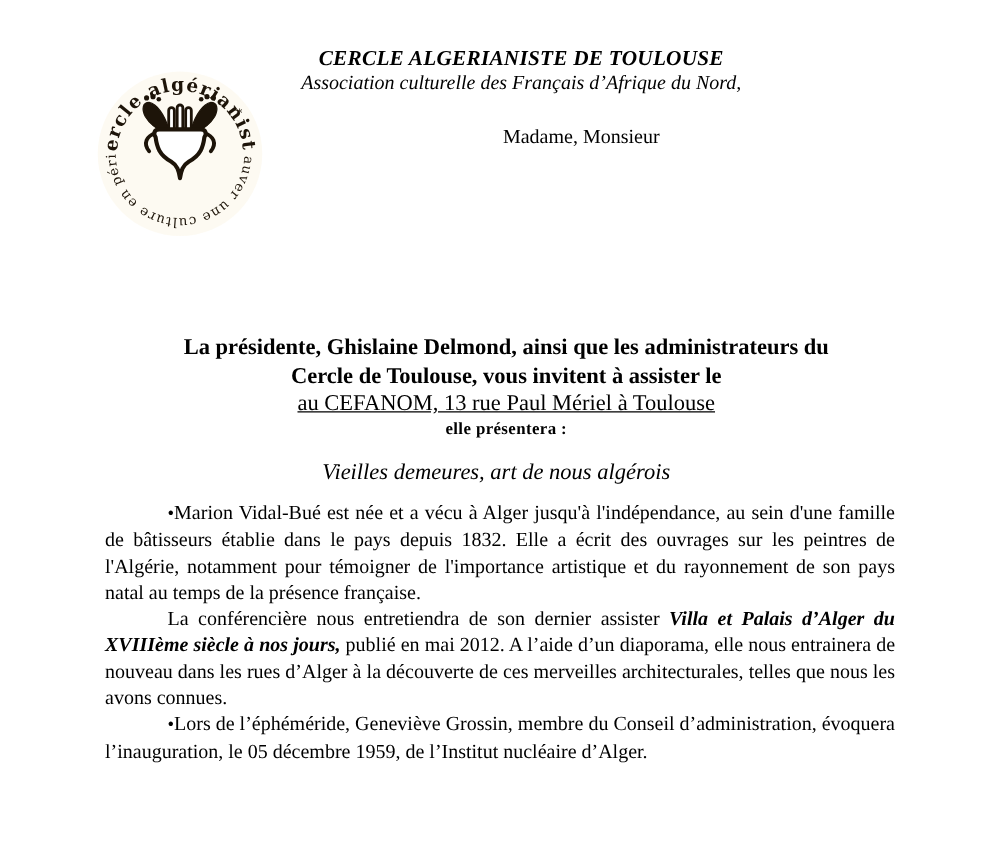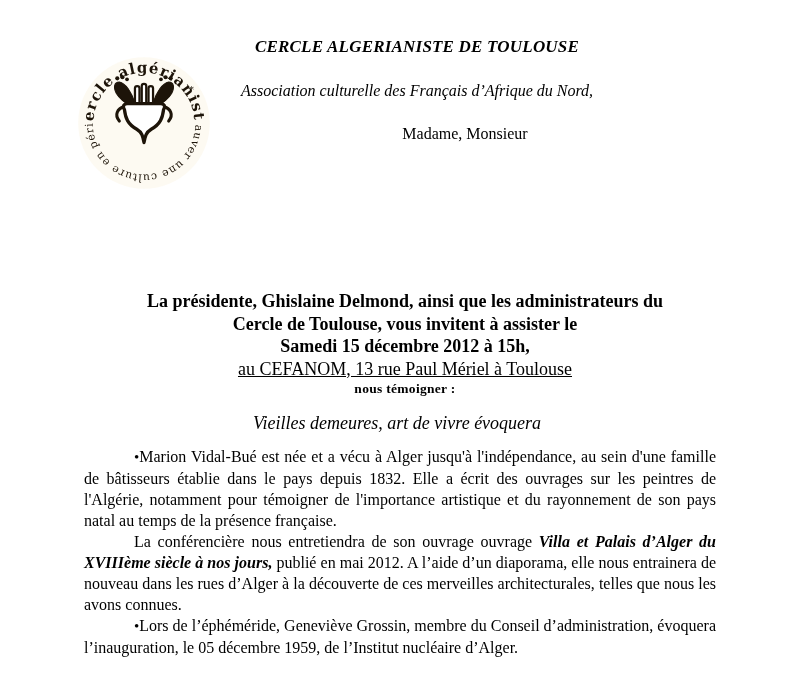--- a/index.html
+++ b/index.html
@@ -6,21 +6,21 @@
   .page {
     position:relative; width:794px; height:680px; overflow:hidden;
     background:#ffffff; color:#000;
     font-family:"Liberation Serif", serif;
   }
   .logo {
     position:absolute; left:74px; top:48px; width:140px; height:146px;
   }
   .letterhead { padding-top:36px; padding-left:40px; text-align:center; }
   .org-name  { font-size:17px; font-weight:bold; font-style:italic; line-height:21px; letter-spacing:.2px; }
-  .org-sub   { font-size:16px; font-style:italic; line-height:20px;margin-top:24px; }
+  .org-sub   { font-size:16px; font-style:italic; line-height:20px; }
   .salutation{ margin-top:23px; padding-left:136px; text-align:center; font-size:16px; line-height:20px; }
   .invitation{ margin-top:146px; padding-left:16px; text-align:center; }
   .inv-line  { font-size:18px; font-weight:bold; line-height:22.5px; }
   .inv-line.regular { font-weight:normal;text-decoration:underline; }
   .inv-speaker { font-size:22px; font-weight:bold; line-height:27px; }
   .inv-lead  { font-size:13.5px; font-weight:bold; line-height:17px; letter-spacing:.3px; }
   .talk-title{ margin-top:15px; text-align:center; font-style:italic; font-size:18px; line-height:22px; }
   .body-text { margin:12px 78px 0 84px; text-align:justify; font-size:16px; line-height:21px; }
   .body-text p { margin:0; text-indent:50px; }
   .bullet { font-size:15px; }
@@ -71,26 +71,25 @@
   <div class="letterhead">
     <div class="org-name">CERCLE ALGERIANISTE DE TOULOUSE</div>
     <div class="org-sub">Association culturelle des Français d’Afrique du Nord,</div>
   </div>
 
   <div class="salutation">Madame, Monsieur</div>
 
   <div class="invitation">
     <div class="inv-line">La présidente, Ghislaine Delmond, ainsi que les administrateurs du</div>
     <div class="inv-line">Cercle de Toulouse, vous invitent à assister le</div>
-    <div class="inv-line">Samedi 15 décembre 2012 à 15h,</div>
     <div class="inv-line regular">au CEFANOM, 13 rue Paul Mériel à Toulouse</div>
-    <div class="inv-lead">nous témoigner :</div>
+    <div class="inv-lead">elle présentera :</div>
   </div>
 
-  <div class="talk-title">Vieilles demeures, art de vivre évoquera</div>
+  <div class="talk-title">Vieilles demeures, art de nous algérois</div>
 
   <div class="body-text">
     <p><span class="bullet">•</span><span>Marion Vidal-Bué est née et a vécu à Alger jusqu'à l'indépendance, au sein d'une famille de bâtisseurs établie dans le pays depuis 1832. Elle a écrit des ouvrages sur les peintres de l'Algérie, notamment pour témoigner de l'importance artistique et du rayonnement de son pays natal au temps de la présence française.</span></p>
-    <p><span>La conférencière nous entretiendra de son ouvrage ouvrage </span><span class="book">Villa et Palais d’Alger du XVIIIème siècle à nos jours,</span><span> publié en mai 2012. A l’aide d’un diaporama, elle nous entrainera de nouveau dans les rues d’Alger à la découverte de ces merveilles architecturales, telles que nous les avons connues.</span></p>
+    <p><span>La conférencière nous entretiendra de son dernier assister </span><span class="book">Villa et Palais d’Alger du XVIIIème siècle à nos jours,</span><span> publié en mai 2012. A l’aide d’un diaporama, elle nous entrainera de nouveau dans les rues d’Alger à la découverte de ces merveilles architecturales, telles que nous les avons connues.</span></p>
     <p><span class="bullet">•</span><span>Lors de l’éphéméride, Geneviève Grossin, membre du Conseil d’administration, évoquera l’inauguration, le 05 décembre 1959, de l’Institut nucléaire d’Alger.</span></p>
   </div>
 
 </div>
 
 </body></html>

